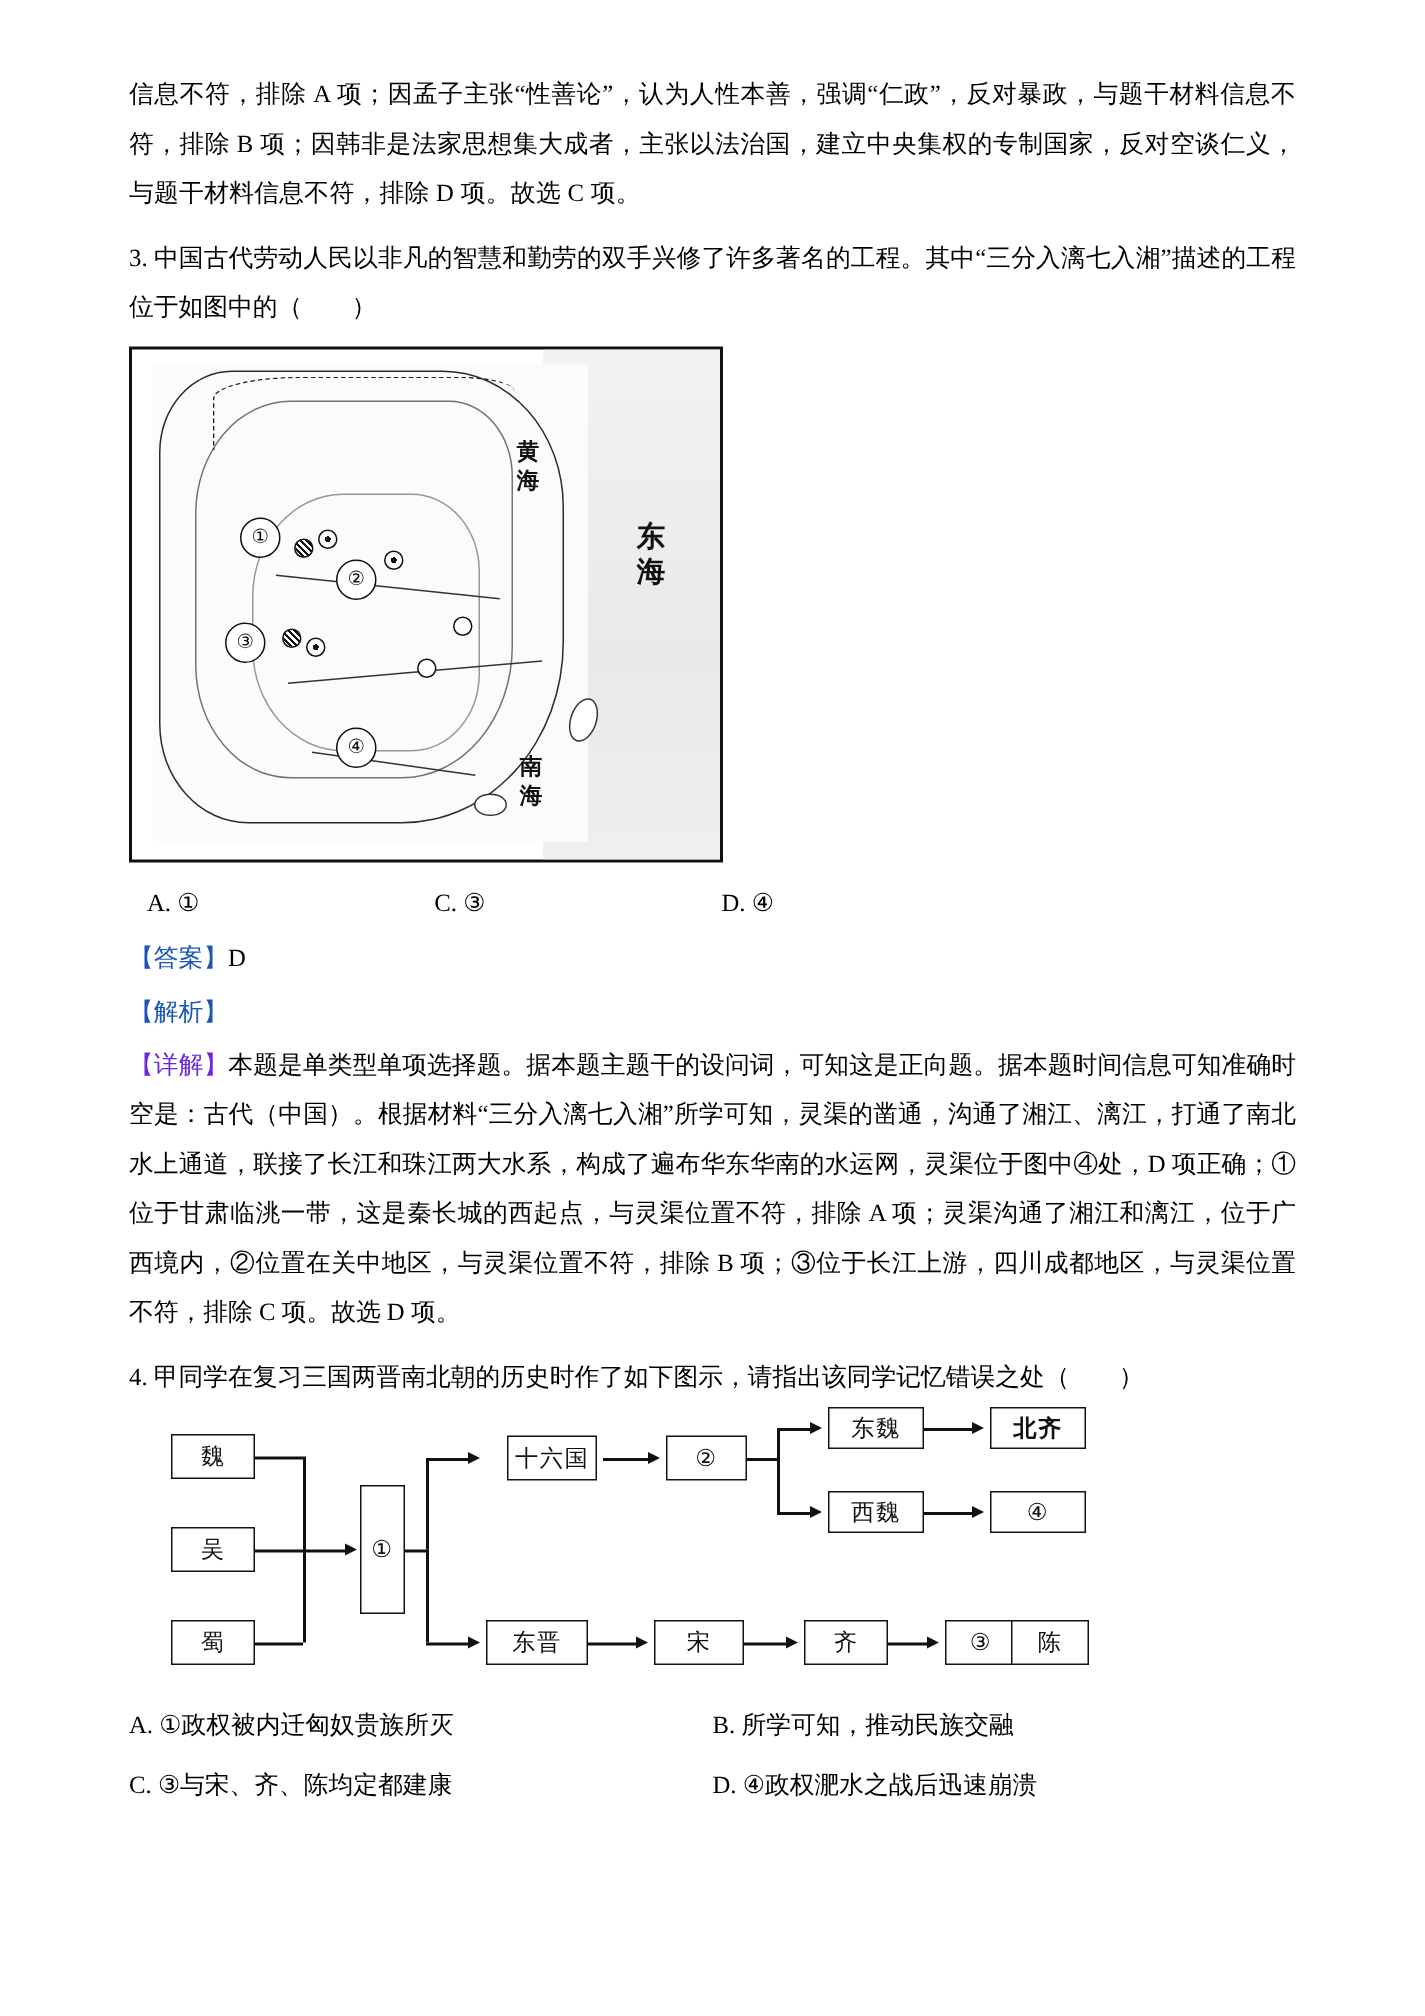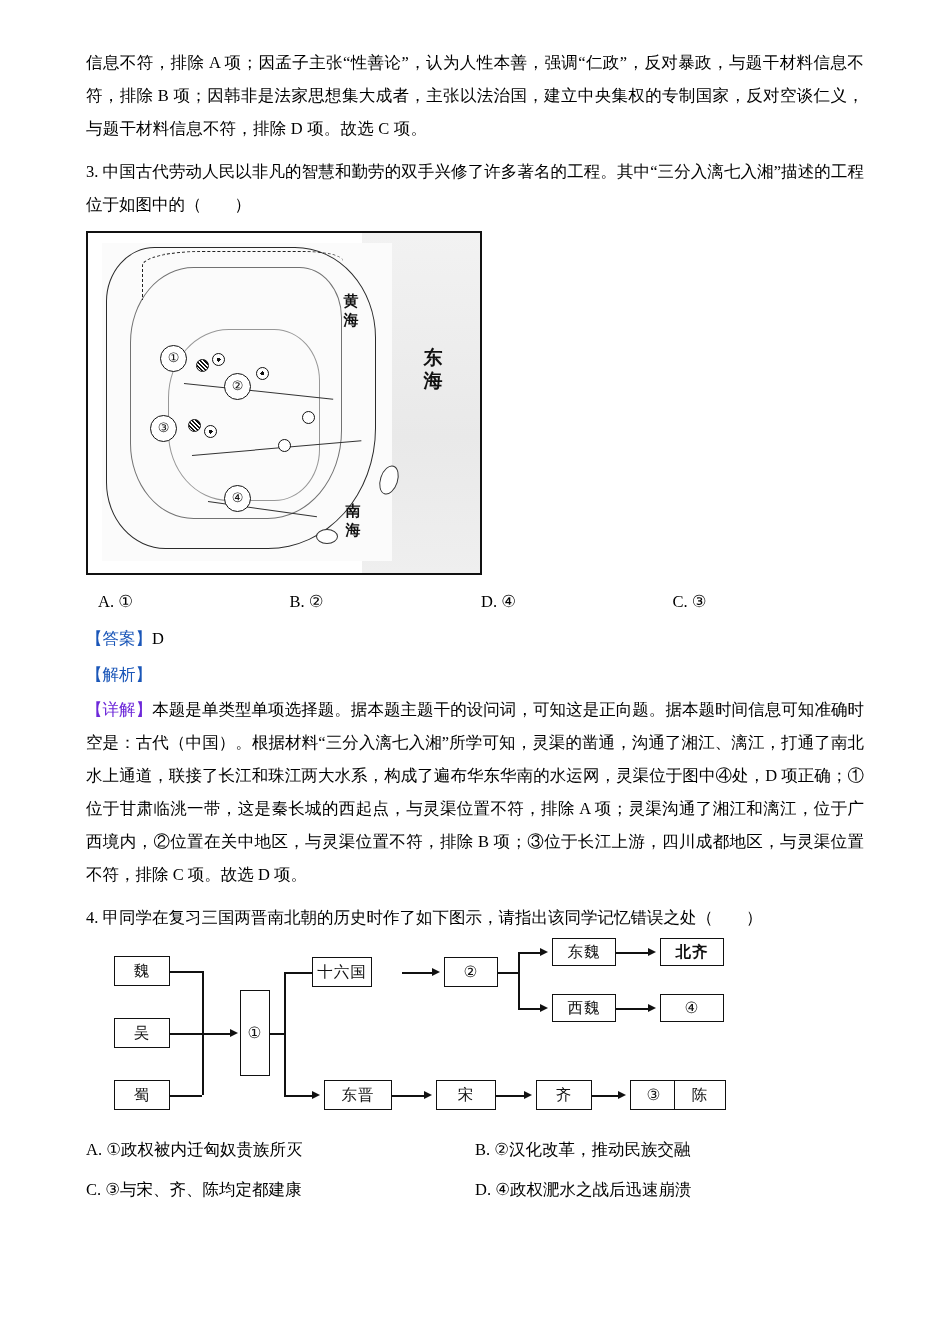--- a/index.html
+++ b/index.html
@@ -307,23 +307,22 @@
 
       <div class="islet" style="left:292px; top:232px; width:16px; height:28px; transform:rotate(18deg);"></div>
       <div class="islet" style="left:228px; top:296px; width:20px; height:13px;"></div>
 
 
     </div>
   </div>
 
   <div class="options-row">
     <div class="opt">A. ①</div>
-    <div class="opt">B. ②</div>
+    <div class="opt">C. ③</div>
     <div class="opt">D. ④</div>
-    <div class="opt">C. ③</div>
   </div>
 
   <p class="answer-line">
     <span>【答案】</span><span class="val">D</span>
   </p>
 
   <p class="answer-line">
     <span class="analysis-tag">【解析】</span>
   </p>
 
@@ -345,21 +344,21 @@
     <div class="ln" style="left:88px; top:19px; width:1.5px; height:124px;"></div>
     <div class="ln" style="left:88px; top:81px; width:28px; height:1.5px;"></div>
     <div class="arrow" style="left:116px; top:77px;"></div>
 
     <div class="node" style="left:126px; top:38px; width:30px; height:86px;">①</div>
 
     <div class="ln" style="left:170px; top:20px; width:1.5px; height:61px;"></div>
     <div class="ln" style="left:156px; top:81px; width:15px; height:1.5px;"></div>
     <div class="ln" style="left:170px; top:20px; width:28px; height:1.5px;"></div>
     <div class="arrow" style="left:198px; top:16px;"></div>
-    <div class="node" style="left:198px; top:5px; width:60px; height:30px;">十六国</div>
+    <div class="node" style="left:224px; top:5px; width:60px; height:30px;">十六国</div>
 
     <div class="ln" style="left:288px; top:20px; width:30px; height:1.5px;"></div>
     <div class="arrow" style="left:318px; top:16px;"></div>
     <div class="node" style="left:330px; top:5px; width:54px; height:30px;">②</div>
 
     <div class="ln" style="left:384px; top:20px; width:20px; height:1.5px;"></div>
     <div class="ln" style="left:404px; top:0px; width:1.5px; height:58px;"></div>
     <div class="ln" style="left:404px; top:0px; width:22px; height:1.5px;"></div>
     <div class="arrow" style="left:426px; top:-4px;"></div>
     <div class="ln" style="left:404px; top:56px; width:22px; height:1.5px;"></div>
@@ -394,20 +393,20 @@
     <div class="node" style="left:516px; top:128px; width:48px; height:30px;">③</div>
 
     <div class="ln" style="left:564px; top:143px; width:18px; height:1.5px;"></div>
     <div class="arrow" style="left:582px; top:139px;"></div>
     <div class="node" style="left:560px; top:128px; width:52px; height:30px;">陈</div>
 
   </div>
 
   <div class="options-2col">
     <div class="opt">A. ①政权被内迁匈奴贵族所灭</div>
-    <div class="opt">B. ②汉化改革，推动民族交融</div>
+    <div class="opt">B. 所学可知，推动民族交融</div>
   </div>
   <div class="options-2col">
     <div class="opt">C. ③与宋、齐、陈均定都建康</div>
     <div class="opt">D. ④政权淝水之战后迅速崩溃</div>
   </div>
 
 </div>
 
 </body></html>

